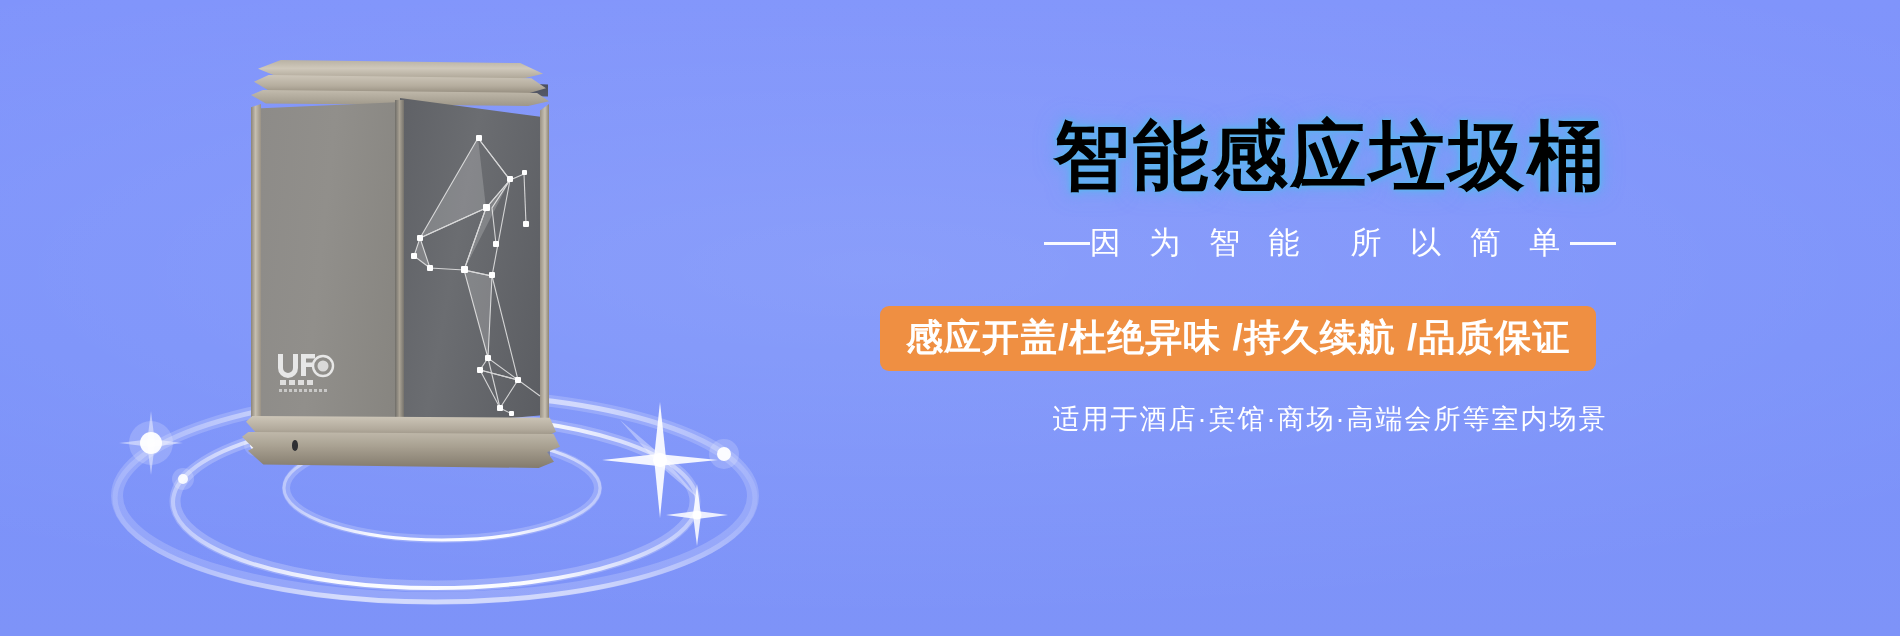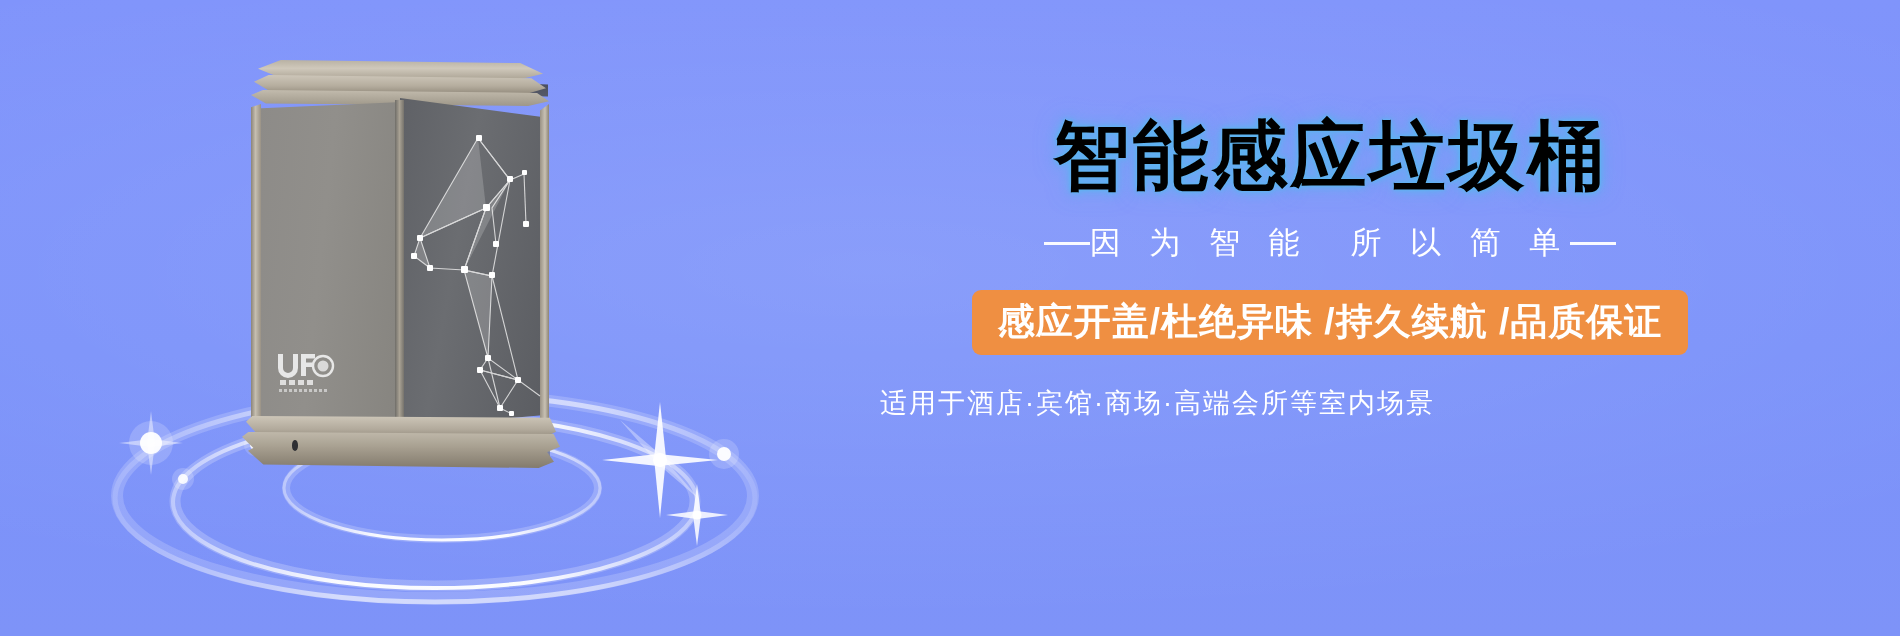--- a/index.html
+++ b/index.html
@@ -168,41 +168,42 @@
   .sub-rule{
     display:inline-block;
     width:46px; height:3px;
     background:#ffffff;
     opacity:.95;
     flex:0 0 auto;
   }
   .sub-text{ letter-spacing:10px; }
 
   .tagline-wrap{
-    margin-top:26px;
+    margin-top:42px;
     display:flex;
-    justify-content:center;
+    justify-content:flex-start;
   }
   .tagline{
     background:#ef8f42;
     border-radius:9px;
     padding:11px 26px 13px 26px;
     font-size:37px;
     font-weight:bold;
     color:#ffffff;
     letter-spacing:1px;
     white-space:nowrap;
     line-height:1.12;
   }
 
   .scene{
     margin-top:30px;
     font-size:27px;
     color:#ffffff;
     letter-spacing:2px;
+    text-align:center;
     white-space:nowrap;
   }
 </style>
 </head>
 <body>
 
 <div class="banner">
   <div class="bg-sheen"></div>
 
   <div class="product-stage">

